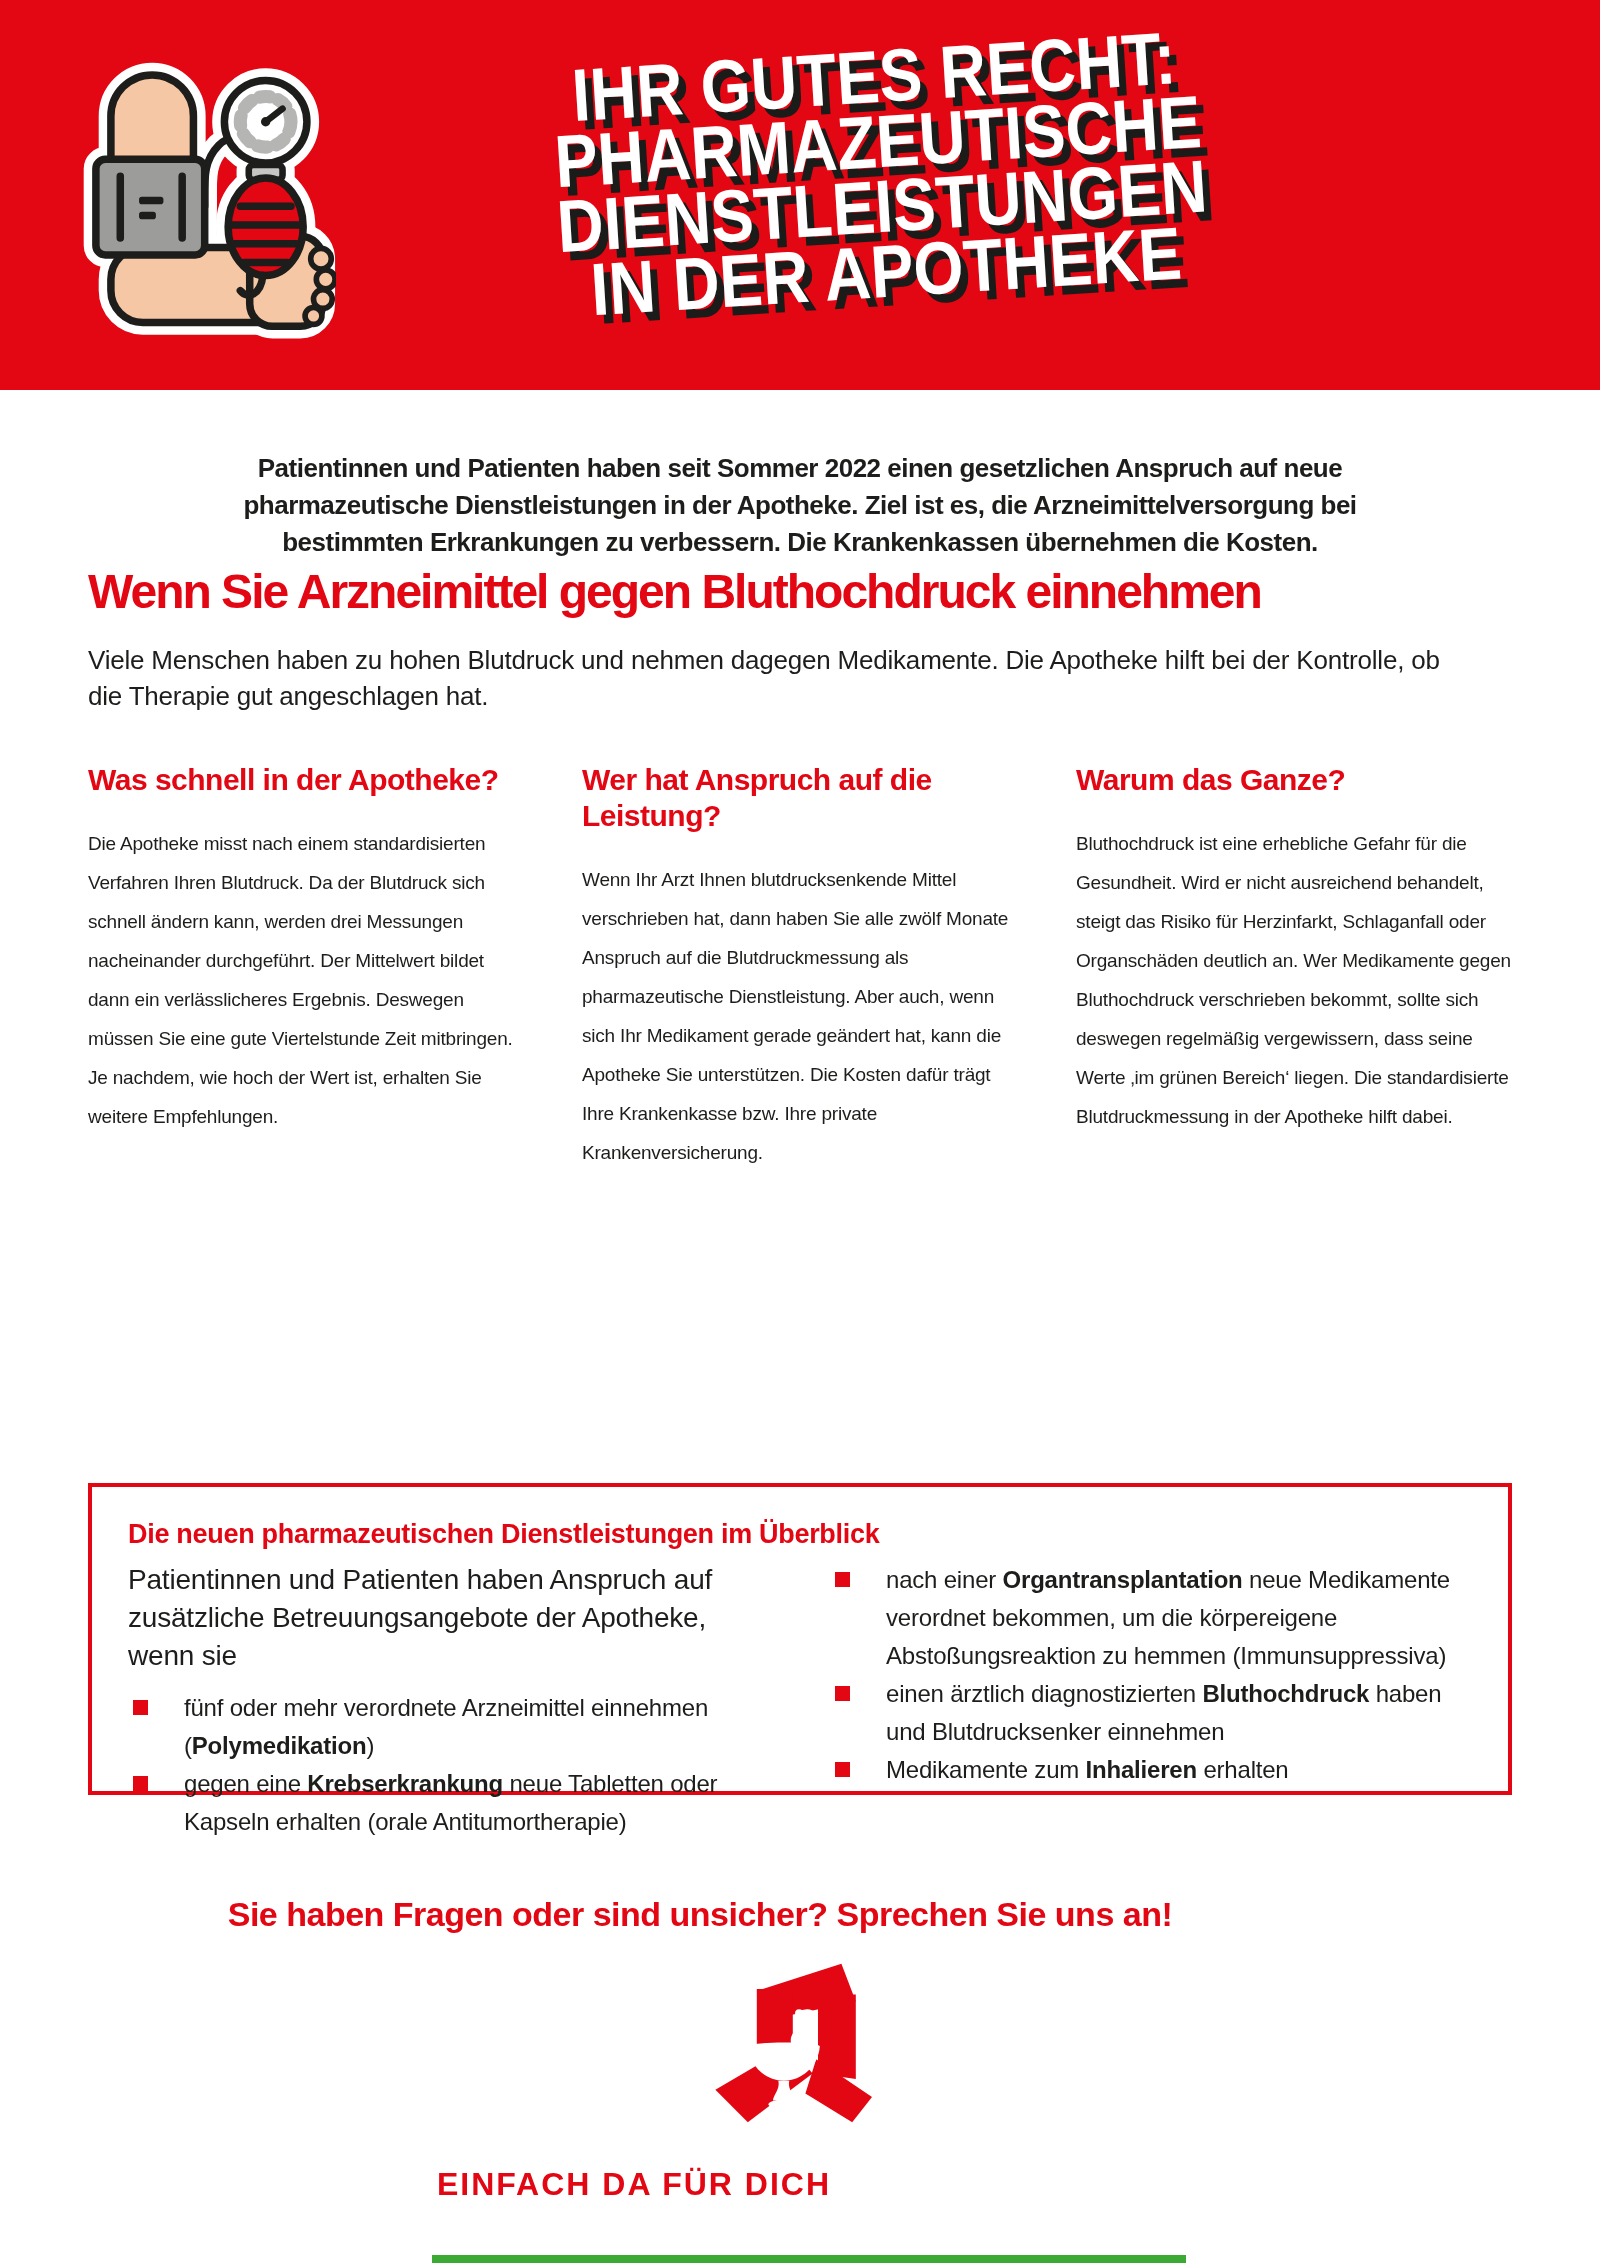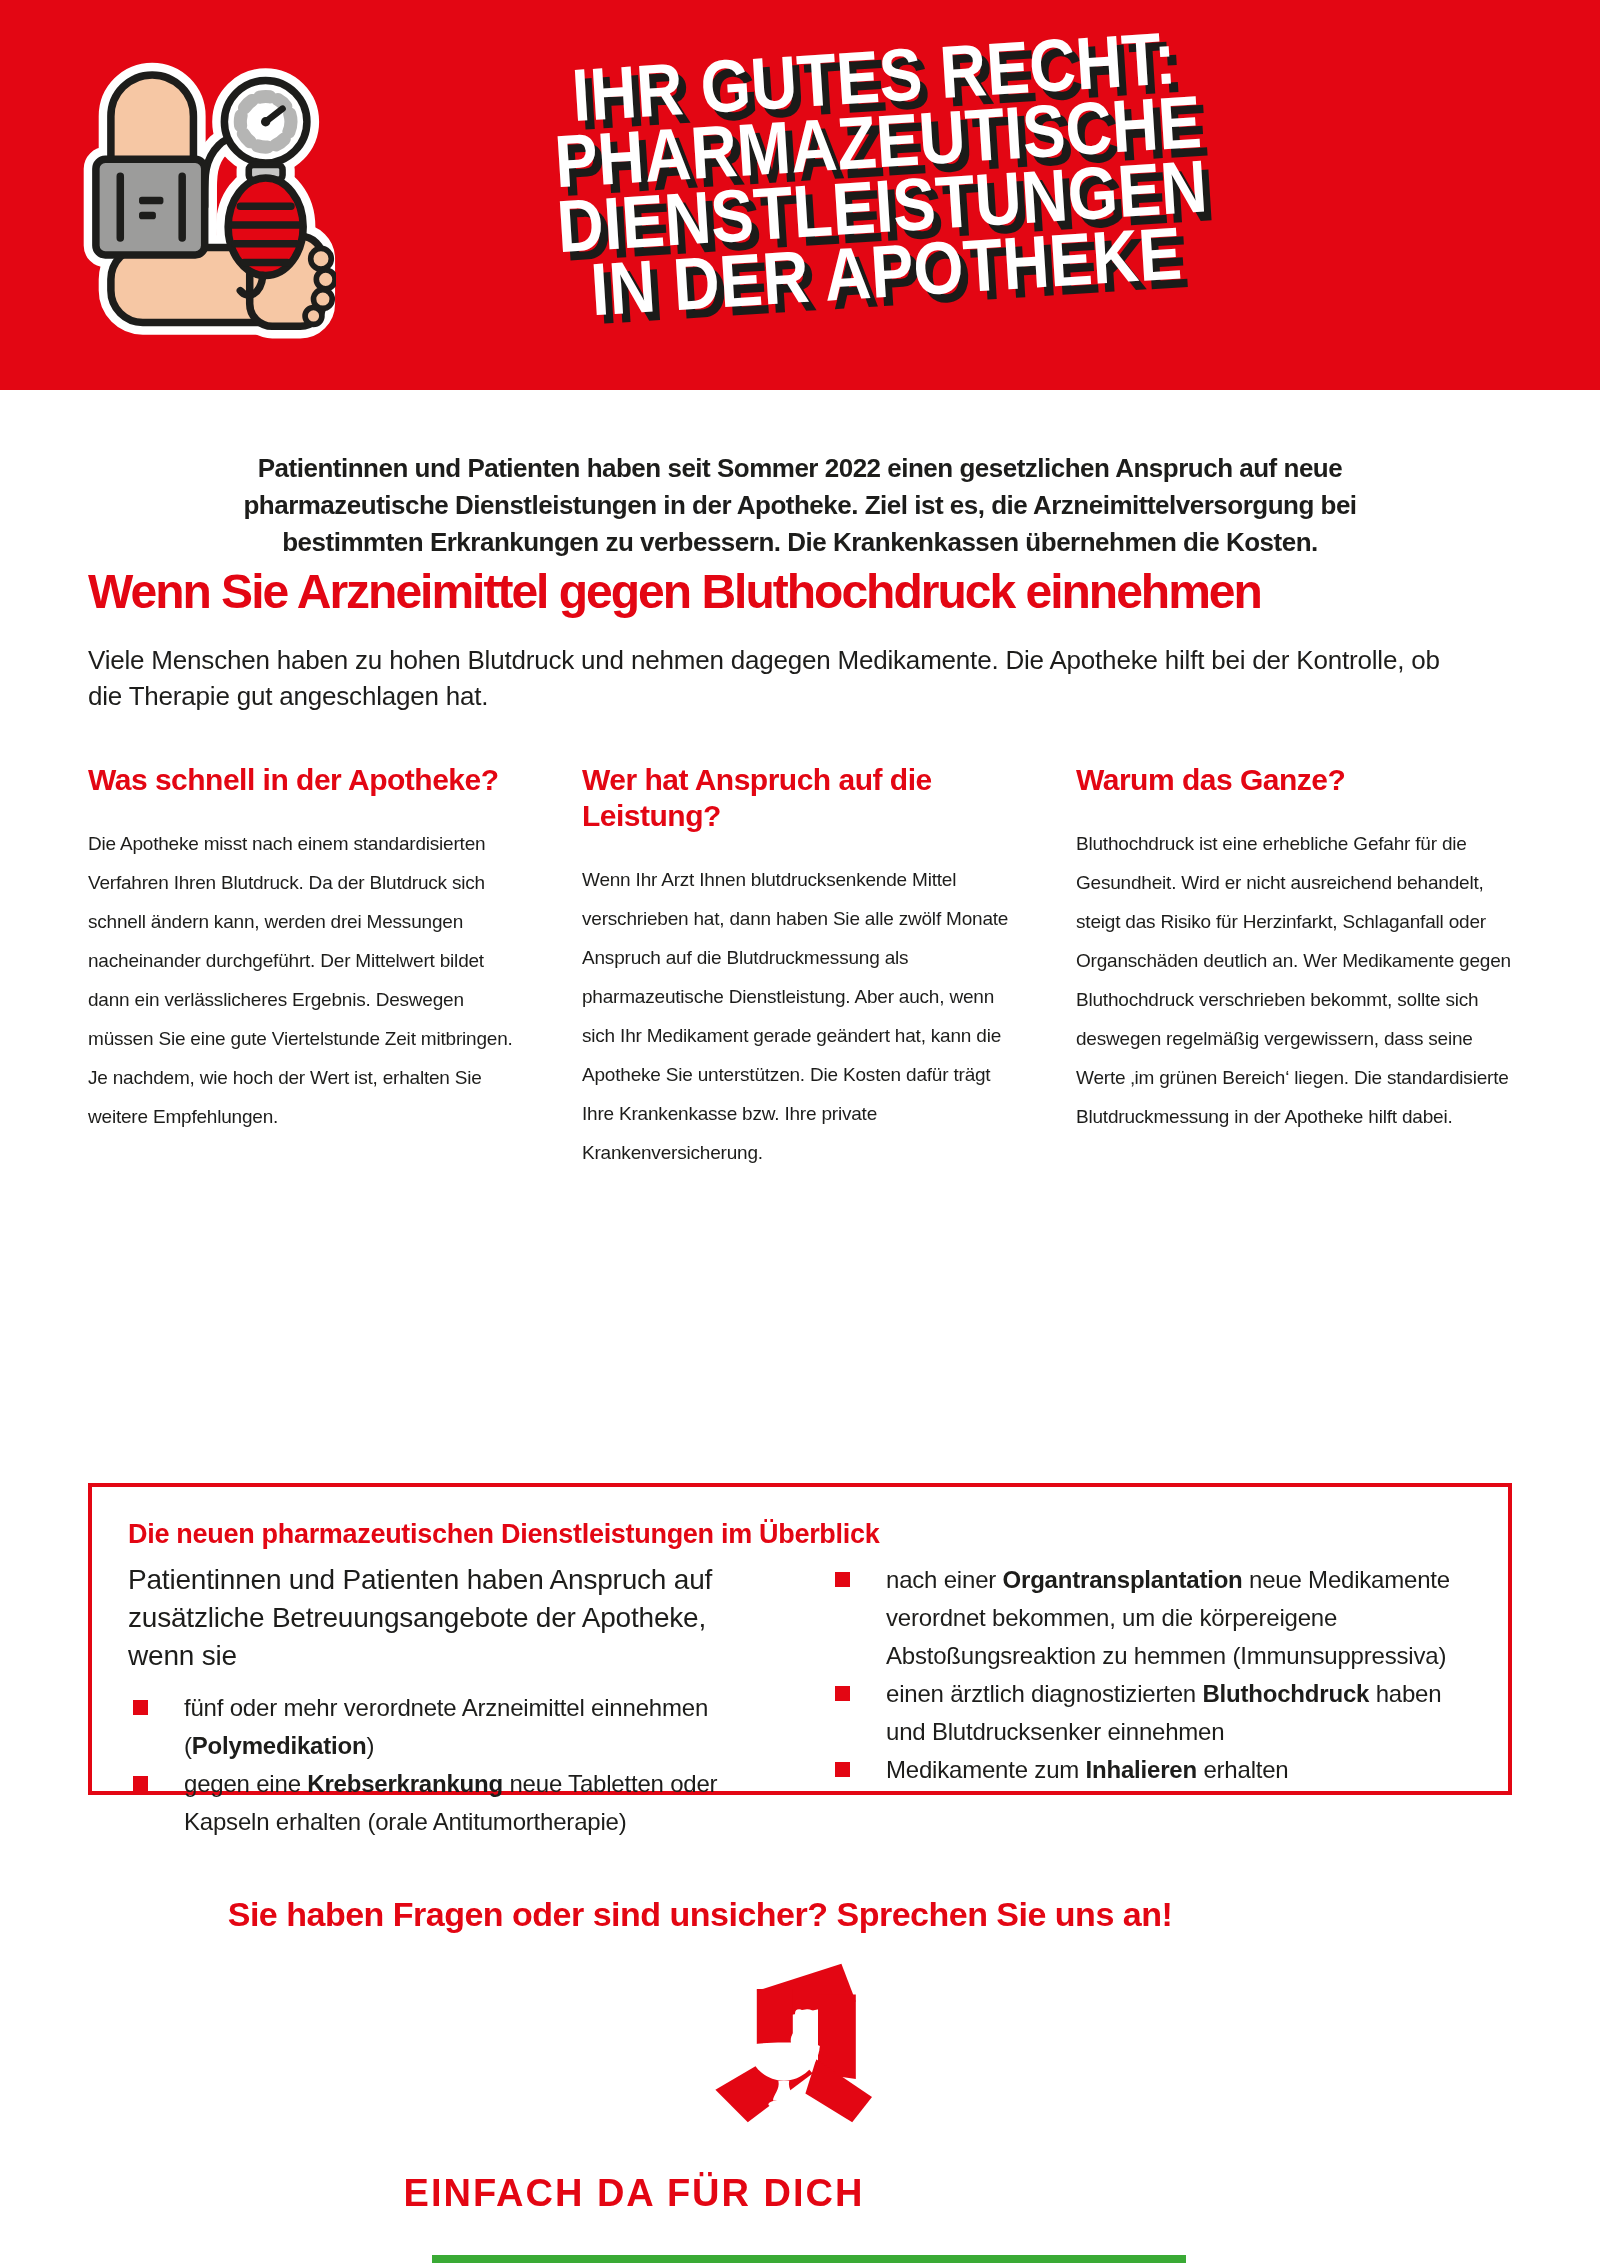--- a/index.html
+++ b/index.html
@@ -85,21 +85,21 @@
     text-align:center;color:#e30613;
     font-weight:700;font-size:34px;line-height:40px;letter-spacing:-0.5px;
   }
   .logo{
     position:absolute;top:1962px;left:50%;transform:translateX(-50%);
     width:190px;height:162px;
   }
   .tagline{
     position:absolute;top:2134px;left:0;width:1268px;
     text-align:center;color:#e30613;
-    font-weight:700;font-size:38px;letter-spacing:2px;
+    font-weight:700;font-size:32px;letter-spacing:2px;
   }
   .greenbar{
     position:absolute;left:432px;bottom:0;width:754px;height:8px;
     background:#3aaa35;
   }
 </style>
 </head>
 <body>
 
 <div class="page">

